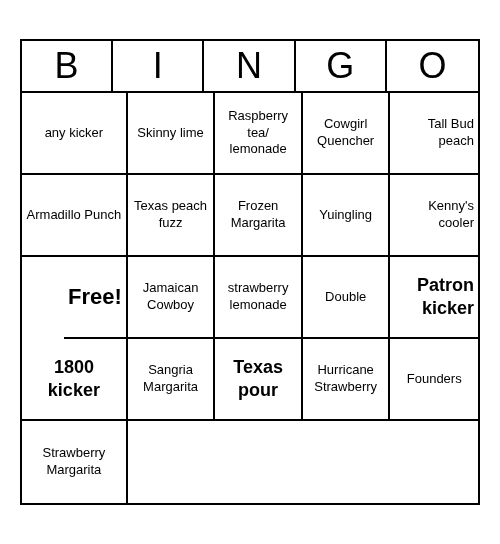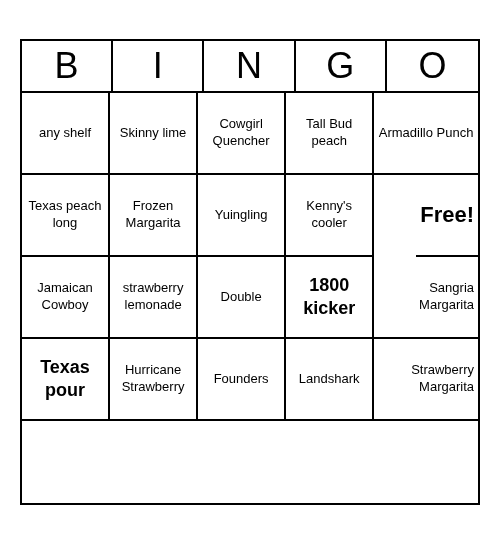--- a/index.html
+++ b/index.html
@@ -85,34 +85,35 @@
 
 <div class="bingo-card">
   <div class="bingo-header">
   <div class="bingo-header-cell">B</div>
       <div class="bingo-header-cell">I</div>
       <div class="bingo-header-cell">N</div>
       <div class="bingo-header-cell">G</div>
       <div class="bingo-header-cell">O</div>
     </div>
   <div class="bingo-grid">
-  <div class="bingo-cell">any shelf</div>
+  <div class="bingo-cell">any kicker</div>
       <div class="bingo-cell">Skinny lime</div>
+      <div class="bingo-cell">Raspberry tea/ lemonade</div>
       <div class="bingo-cell">Cowgirl Quencher</div>
       <div class="bingo-cell">Tall Bud peach</div>
       <div class="bingo-cell">Armadillo Punch</div>
-      <div class="bingo-cell">Texas peach long</div>
+      <div class="bingo-cell">Texas peach fuzz</div>
       <div class="bingo-cell">Frozen Margarita</div>
       <div class="bingo-cell">Yuingling</div>
       <div class="bingo-cell">Kenny's cooler</div>
       <div class="bingo-cell free">Free!</div>
       <div class="bingo-cell">Jamaican Cowboy</div>
       <div class="bingo-cell">strawberry lemonade</div>
       <div class="bingo-cell">Double</div>
+      <div class="bingo-cell large-text">Patron kicker</div>
       <div class="bingo-cell large-text">1800 kicker</div>
       <div class="bingo-cell">Sangria Margarita</div>
       <div class="bingo-cell large-text">Texas pour</div>
       <div class="bingo-cell">Hurricane Strawberry</div>
       <div class="bingo-cell">Founders</div>
-      <div class="bingo-cell">Landshark</div>
       <div class="bingo-cell">Strawberry Margarita</div>
     </div>
 </div>
 
 </body></html>

